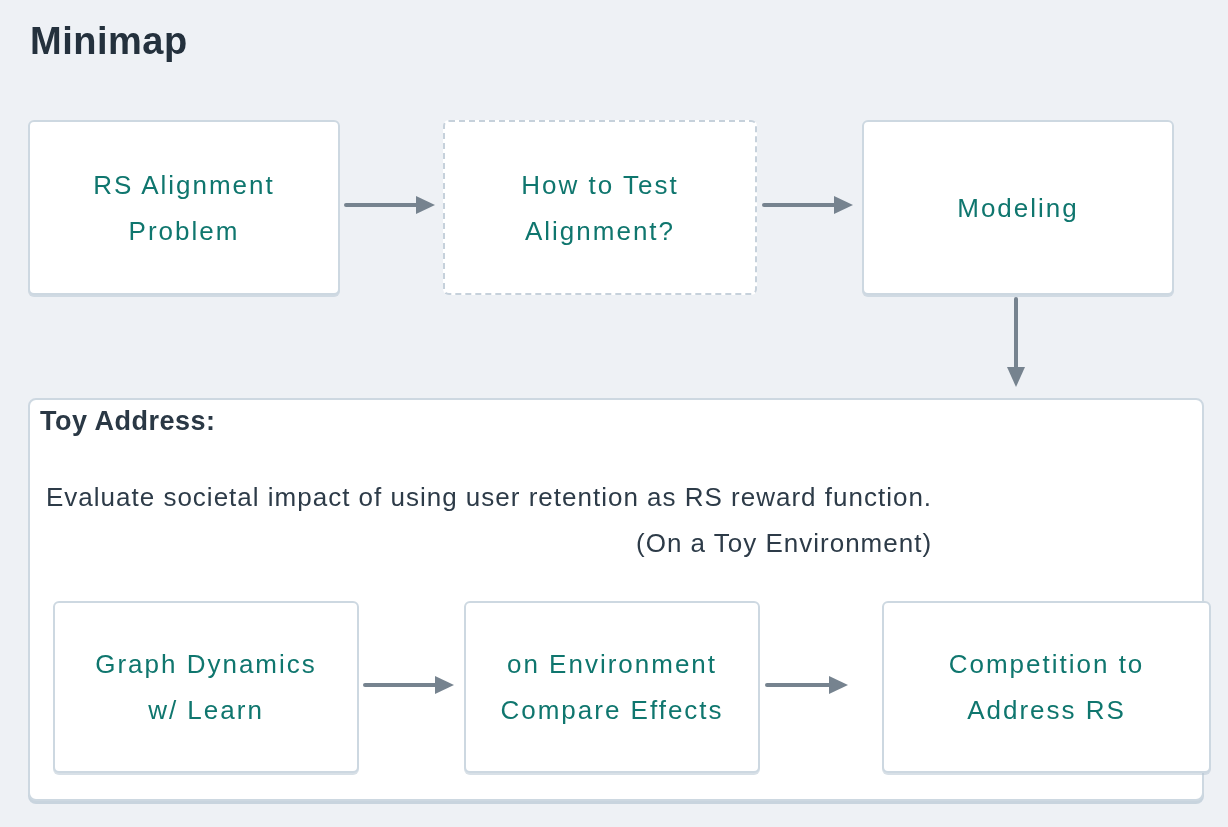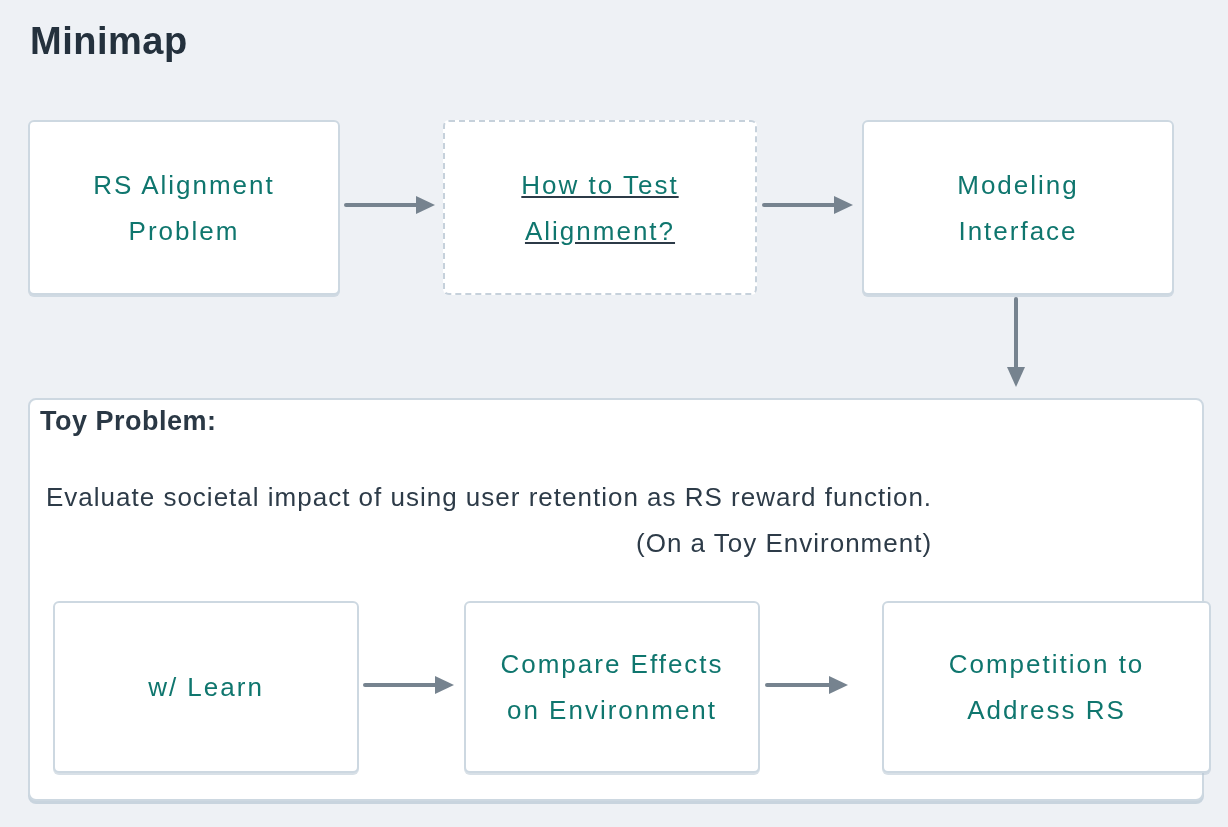--- a/index.html
+++ b/index.html
@@ -11,21 +11,21 @@
     position:absolute;left:30px;top:20px;
     font-size:38px;font-weight:800;letter-spacing:.5px;color:#24313d;
   }
   .box{
     position:absolute;background:#ffffff;
     border:2px solid #cdd8e1;border-radius:6px;
     box-shadow:0 2px 0 rgba(184,199,212,.55);
     display:flex;flex-direction:column;align-items:center;justify-content:center;
     text-align:center;
   }
-  .box.dashed{border:2px dashed #c6d1db;box-shadow:none;text-decoration:underline;}
+  .box.dashed{border:2px dashed #c6d1db;box-shadow:none;}
   .box .line{
     font-size:26px;font-weight:300;line-height:46px;letter-spacing:2px;
     white-space:nowrap;color:#0f766e;
   }
   .bigbox{
     position:absolute;left:28px;top:398px;width:1172px;height:399px;
     background:#ffffff;border:2px solid #cdd8e1;border-radius:8px;
     box-shadow:0 3px 0 rgba(184,199,212,.7);
   }
   .bigbox .heading{
@@ -67,51 +67,51 @@
 
   <div class="arrow" style="left:761px;top:194px;">
     <svg width="94" height="22" viewBox="0 0 94 22">
       <line class="shaft" x1="3" y1="11" x2="74" y2="11"></line>
       <path class="head" d="M73 2 L92 11 L73 20 Z"></path>
     </svg>
   </div>
 
   <div class="box" style="left:862px;top:120px;width:308px;height:171px;">
     <div class="line">Modeling</div>
-    <div class="line">Interface</div>
   </div>
 
   <div class="arrow" style="left:1005px;top:296px;">
     <svg width="22" height="94" viewBox="0 0 22 94">
       <line class="shaft" x1="11" y1="3" x2="11" y2="72"></line>
       <path class="head" d="M2 71 L20 71 L11 91 Z"></path>
     </svg>
   </div>
 
   <div class="bigbox">
-    <div class="heading">Toy Problem:</div>
+    <div class="heading">Toy Address:</div>
     <div class="para">
       <div>Evaluate societal impact of using user retention as RS reward function.</div>
       <div>(On a Toy Environment)</div>
     </div>
 
     <div class="box" style="left:23px;top:201px;width:302px;height:168px;">
+      <div class="line">Graph Dynamics</div>
       <div class="line">w/ Learn</div>
     </div>
 
     <div class="arrow" style="left:332px;top:274px;">
       <svg width="94" height="22" viewBox="0 0 94 22">
         <line class="shaft" x1="3" y1="11" x2="74" y2="11"></line>
         <path class="head" d="M73 2 L92 11 L73 20 Z"></path>
       </svg>
     </div>
 
     <div class="box" style="left:434px;top:201px;width:292px;height:168px;">
+      <div class="line">on Environment</div>
       <div class="line">Compare Effects</div>
-      <div class="line">on Environment</div>
     </div>
 
     <div class="arrow" style="left:734px;top:274px;">
       <svg width="86" height="22" viewBox="0 0 86 22">
         <line class="shaft" x1="3" y1="11" x2="66" y2="11"></line>
         <path class="head" d="M65 2 L84 11 L65 20 Z"></path>
       </svg>
     </div>
 
     <div class="box" style="left:852px;top:201px;width:325px;height:168px;">

